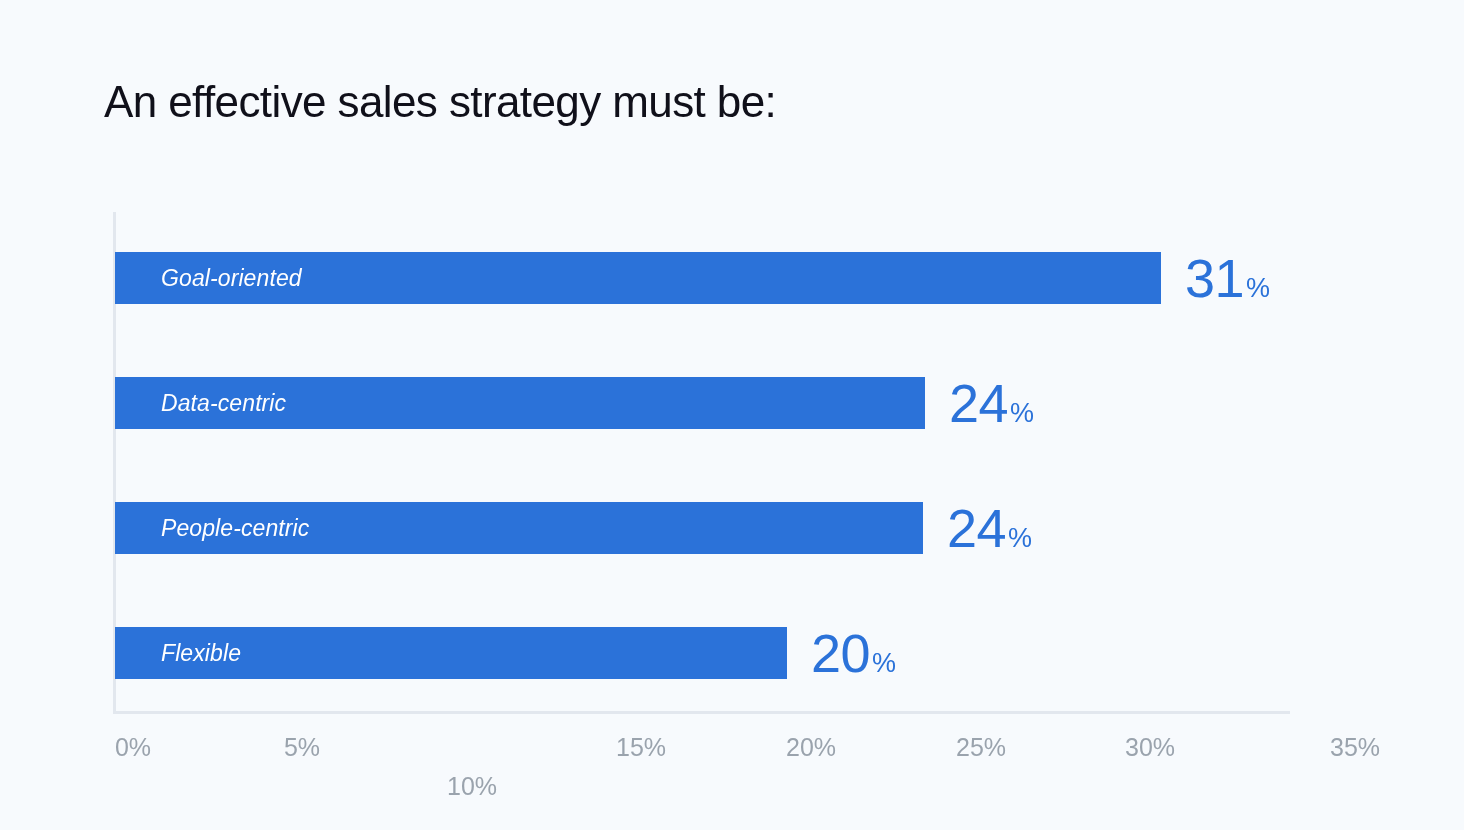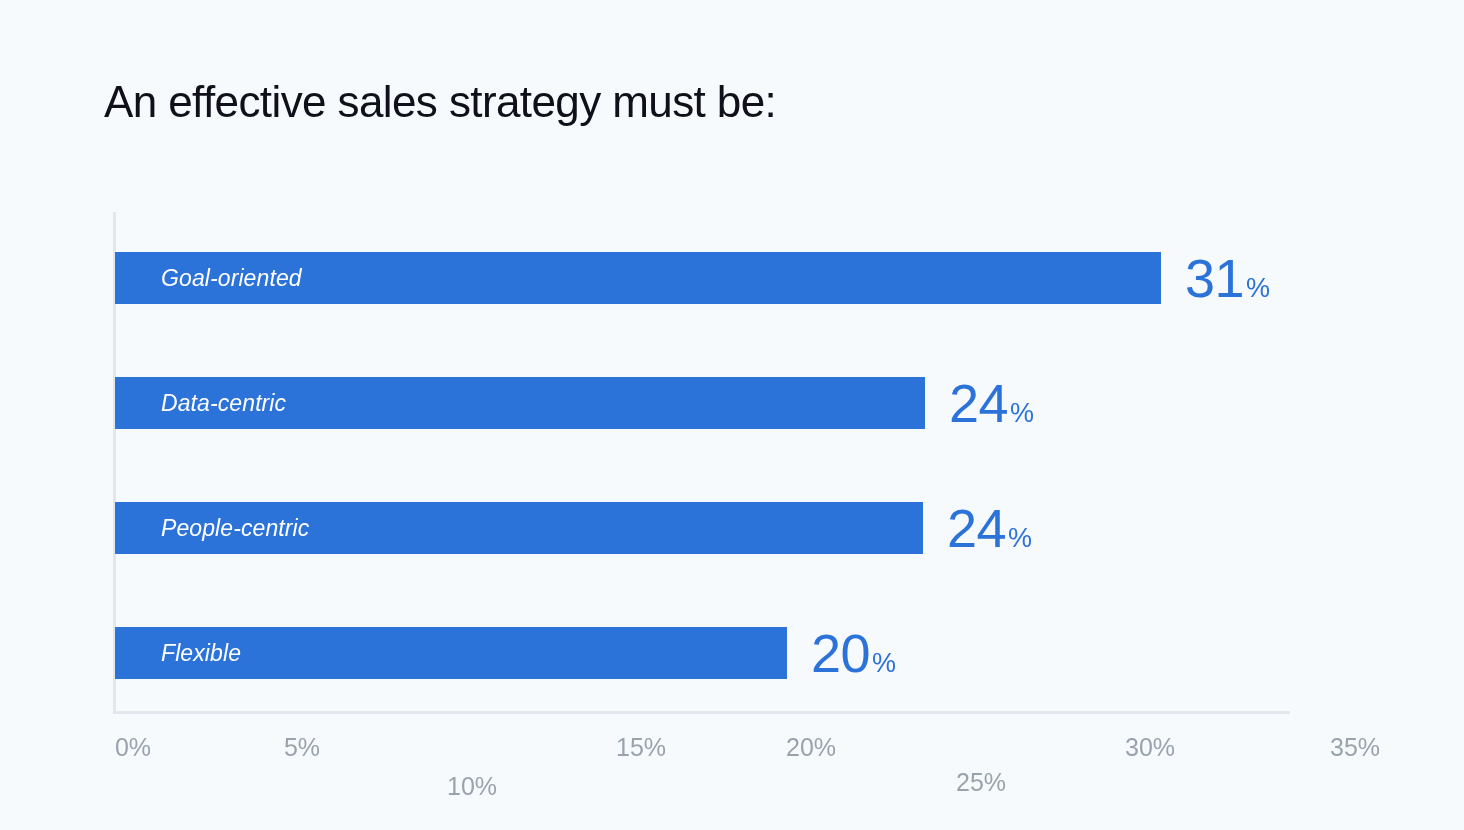--- a/index.html
+++ b/index.html
@@ -182,18 +182,18 @@
 
     </div>
   </div>
 
   <div class="ticks">
     <span class="tick" style="left:20px;">0%</span>
     <span class="tick" style="left:189px;">5%</span>
     <span class="tick" style="left:359px;margin-top:39px;">10%</span>
     <span class="tick" style="left:528px;">15%</span>
     <span class="tick" style="left:698px;">20%</span>
-    <span class="tick" style="left:868px;margin-top:35px;">25%</span>
+    <span class="tick" style="left:868px;">25%</span>
     <span class="tick" style="left:1037px;">30%</span>
     <span class="tick" style="left:1242px;">35%</span>
   </div>
 
 </div>
 
 </body></html>

